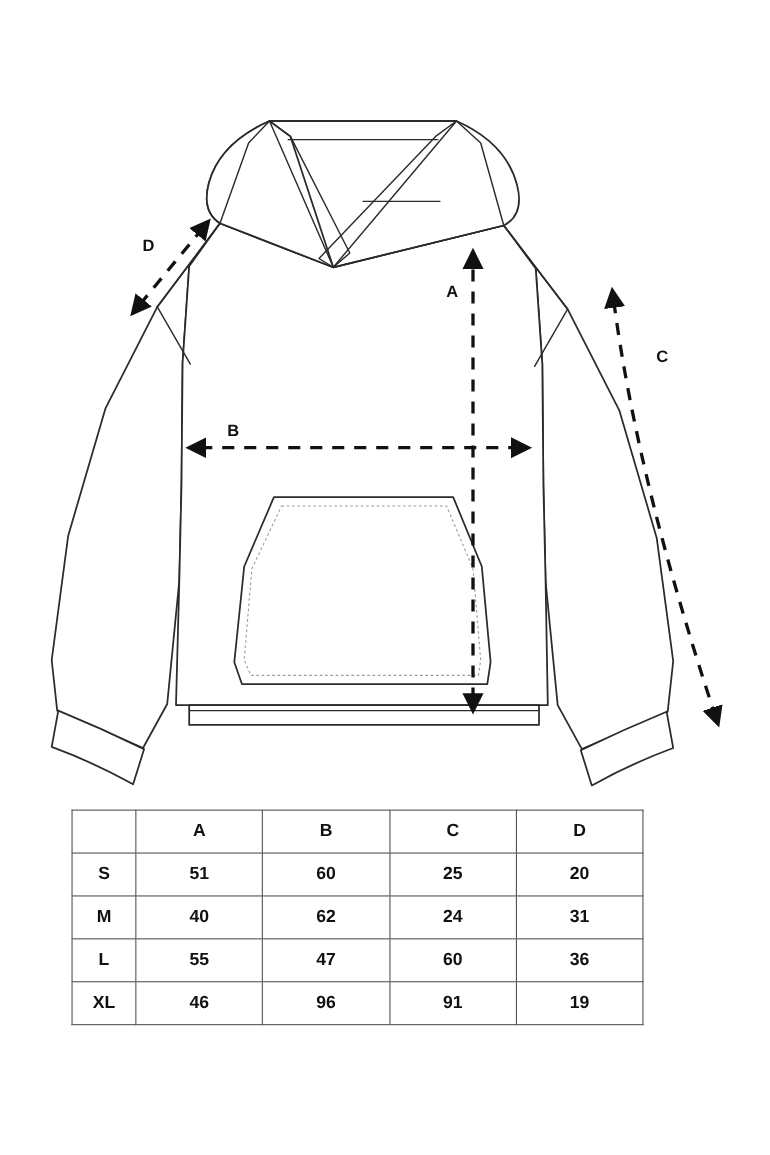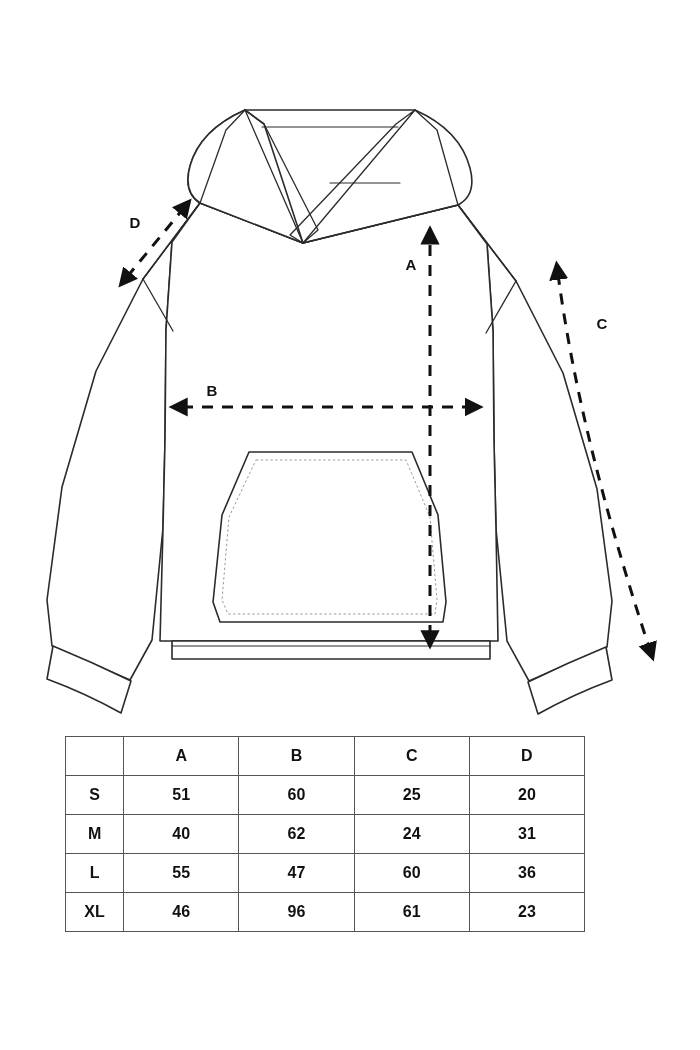--- a/index.html
+++ b/index.html
@@ -256,20 +256,20 @@
           <td>L</td>
           <td>55</td>
           <td>47</td>
           <td>60</td>
           <td>36</td>
         </tr>
         <tr>
           <td>XL</td>
           <td>46</td>
           <td>96</td>
-          <td>61</td>
-          <td>23</td>
+          <td>91</td>
+          <td>19</td>
         </tr>
       </tbody>
     </table>
   </div>
 
 </div>
 
 </body></html>

